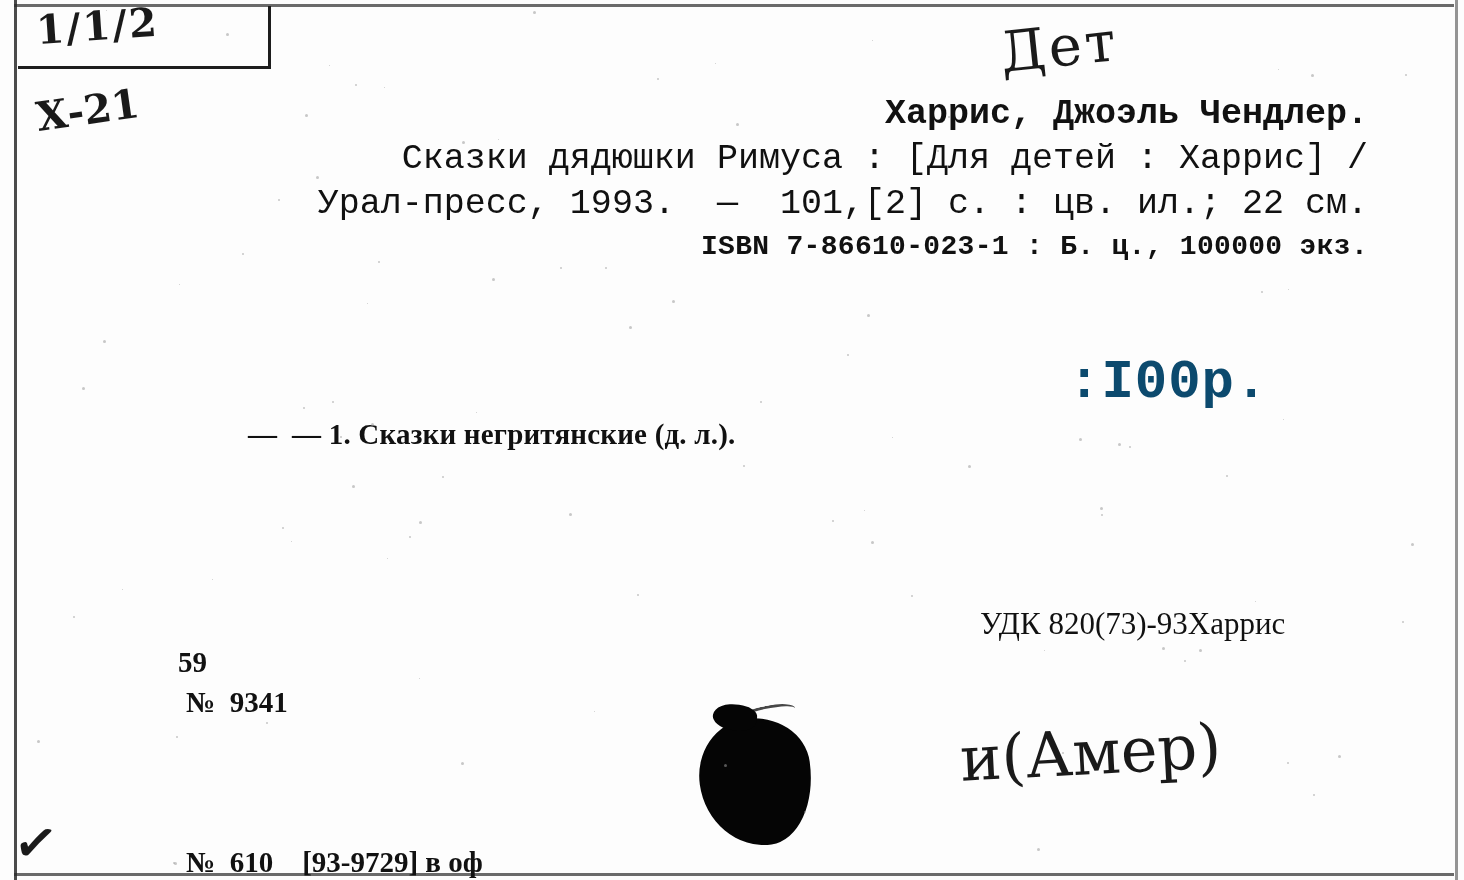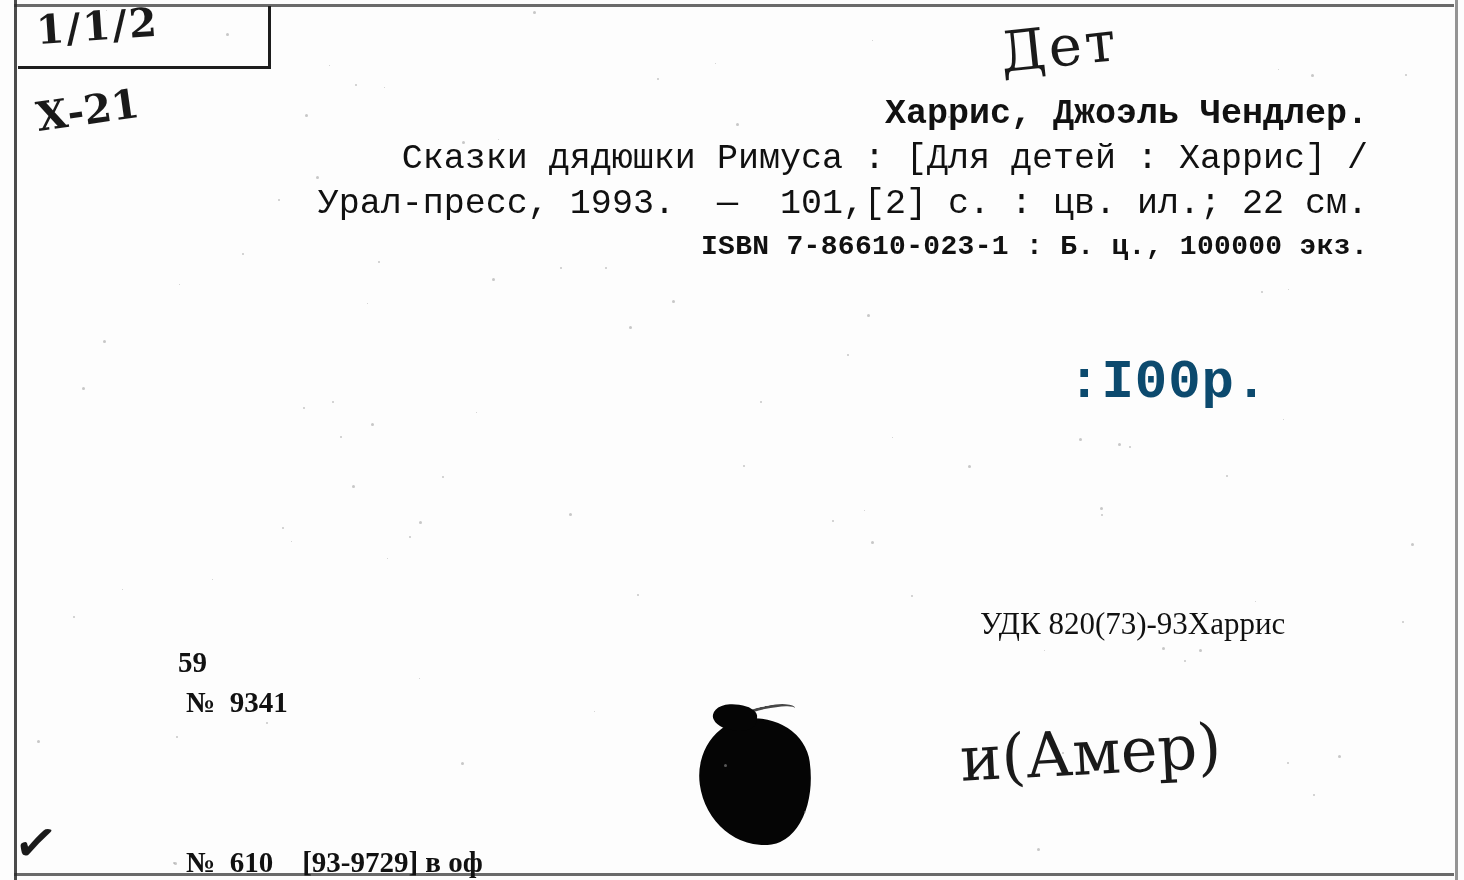--- a/index.html
+++ b/index.html
@@ -242,20 +242,21 @@
   <div class="hand hand-amer">и(Амер)</div>
   <div class="hand hand-check">✓</div>
 
   <div class="record">
     <div class="line bold">Харрис, Джоэль Чендлер.</div>
     <div class="line ind">Сказки дядюшки Римуса : [Для детей : Харрис] /</div>
     <div class="line">Урал-пресс, 1993.  —  101,[2] с. : цв. ил.; 22 см.</div>
     <div class="line isbn">ISBN 7-86610-023-1 : Б. ц., 100000 экз.</div>
   </div>
 
+  <div class="subject">—  — 1. Сказки негритянские (д. л.).</div>
 
   <div class="footer">
     <span class="row">№  9341</span>
     <span class="num59">59</span>
     <span class="row">№  610    [93-9729] в оф</span>
     
     
   </div>
 
   <div class="udc">УДК 820(73)-93Харрис</div>

